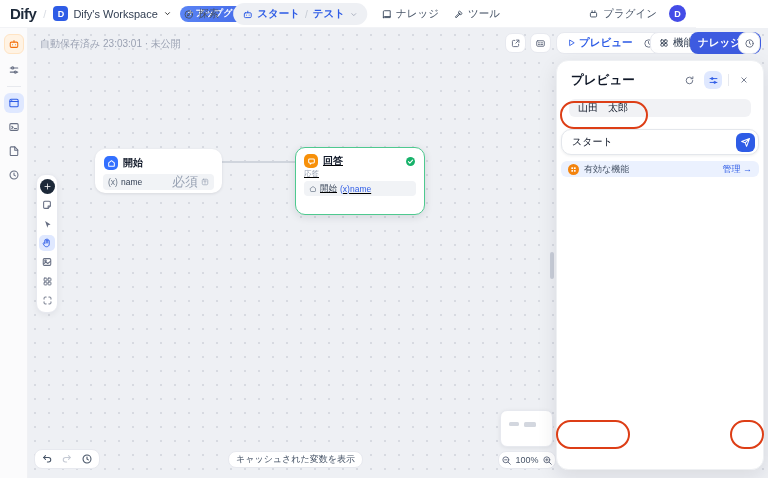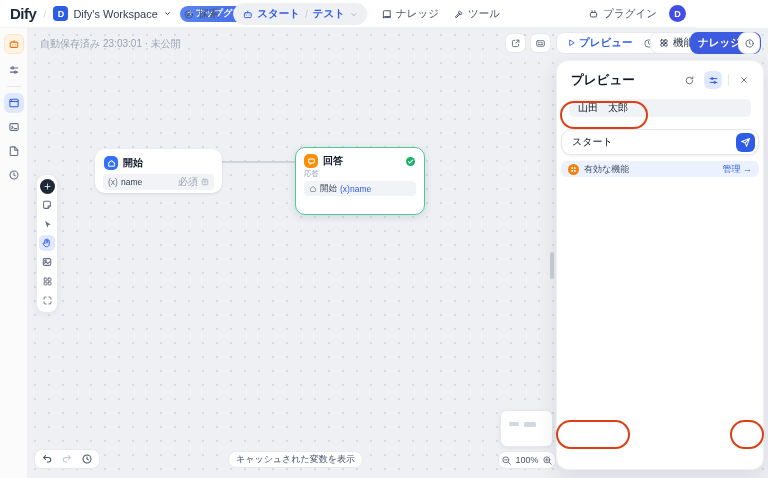--- a/index.html
+++ b/index.html
@@ -308,29 +308,29 @@
       <span class="node-ic" style="background:#3370ff;">
         <svg class="ic" width="9" height="9" viewBox="0 0 16 16" style="stroke-width:1.8">
             <path d="M3 6.8L8 3l5 3.8v5A1.2 1.2 0 0111.8 13H4.2A1.2 1.2 0 013 11.8z"></path>
           </svg>
       </span>
       <span class="t nowrap">開始</span>
     </div>
     <div class="chip">
       <span style="color:#697586;">(x)</span>
       <span>name</span>
-      <span style="margin-left:auto; font-size:10px; color:#98a2b3;">必須</span>
+      <span style="margin-left:auto; font-size:13px; color:#98a2b3;">必須</span>
       <svg class="ic" width="8" height="8" viewBox="0 0 16 16" style="color:#98a2b3">
           <rect x="2.5" y="2.5" width="11" height="11" rx="2.5"></rect>
           <path d="M5.5 6h5M8 6v4.5"></path>
         </svg>
     </div>
   </div>
 
-  <div class="node" style="left:295px; top:147px; width:130px; height:68px; border-color:#4ec98f; box-shadow:0 2px 8px rgba(16,24,40,.12);">
+  <div class="node" style="left:295px; top:147px; width:130px; height:68px; border-color:#4ec98f; box-shadow:0 2px 8px rgba(16,24,40,.12);text-decoration:underline;">
     <div class="node-title" style="padding-bottom:1px;">
       <span class="node-ic" style="background:#f79009;">
         <svg class="ic" width="9" height="9" viewBox="0 0 16 16" style="stroke-width:1.8">
             <path d="M3 5a1.5 1.5 0 011.5-1.5h7A1.5 1.5 0 0113 5v4a1.5 1.5 0 01-1.5 1.5H8.5L5.8 12.7v-2.2H4.5A1.5 1.5 0 013 9z"></path>
           </svg>
       </span>
       <span class="t nowrap">回答</span>
       <svg width="11" height="11" viewBox="0 0 16 16" style="margin-left:auto;">
           <circle cx="8" cy="8" r="6.5" fill="#17b26a"></circle>
           <path d="M5 8.3l2 2L11 6" fill="none" stroke="#fff" stroke-width="1.6" stroke-linecap="round" stroke-linejoin="round"></path>

